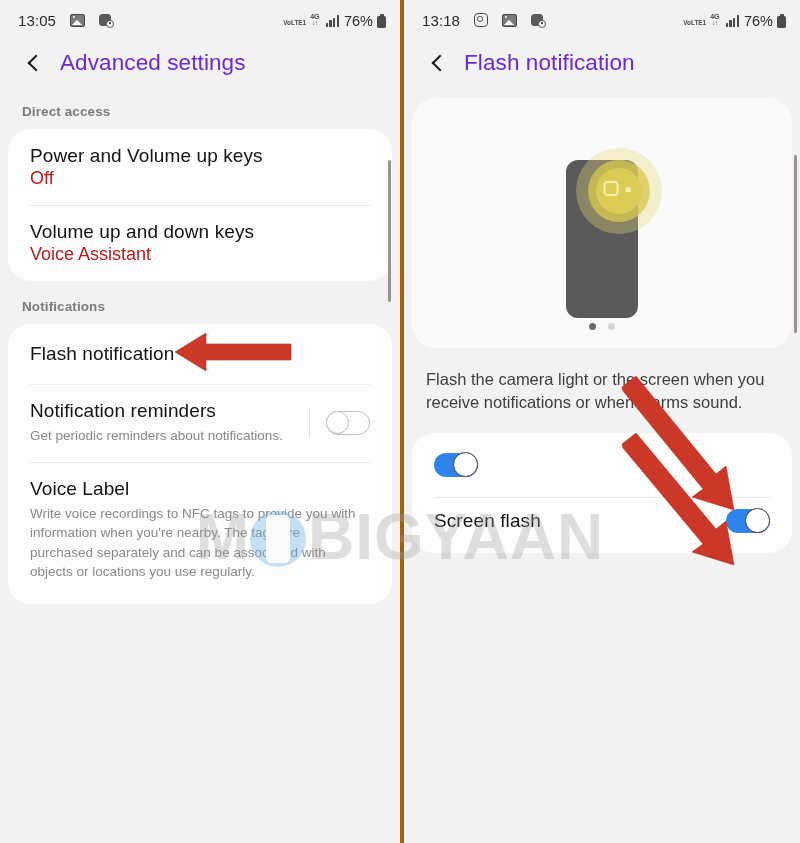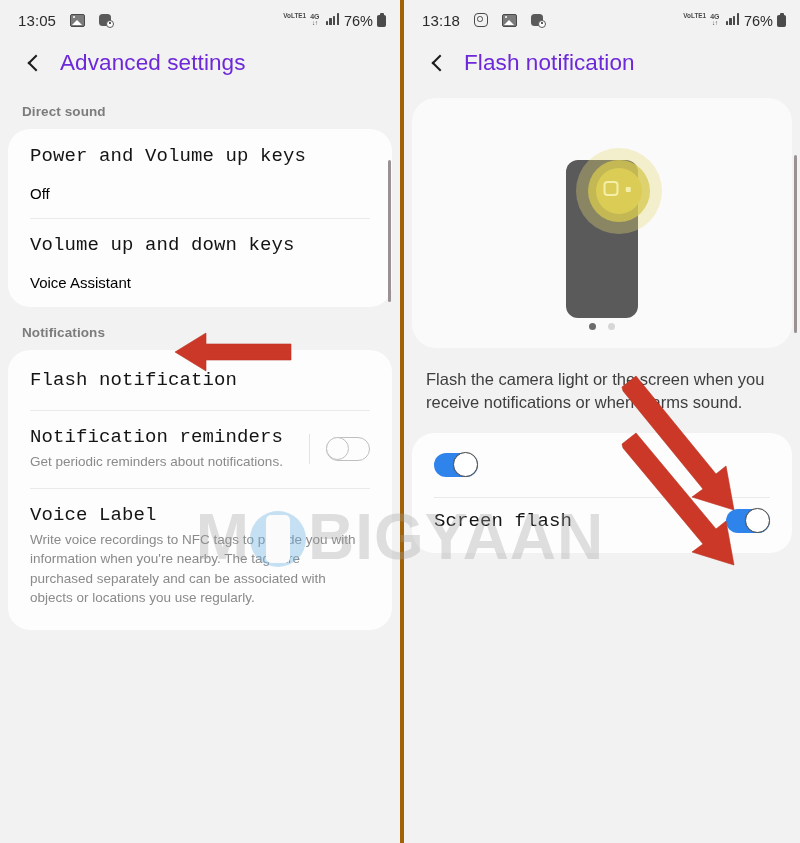--- a/index.html
+++ b/index.html
@@ -21,21 +21,21 @@
 
   
   .statusbar {
     height: 40px;
     display: flex; align-items: center;
     padding: 0 14px 0 18px;
     font-size: 14.5px; color: #3a3a3a;
   }
   .sb-left { display: flex; align-items: center; gap: 14px; }
   .sb-time { font-size: 15px; letter-spacing: .1px; color: #2b2b2b; }
-  .sb-right { margin-left: auto; display: flex; gap: 4px; }
+  .sb-right { margin-left: auto; display: flex; align-items: flex-end; gap: 4px; }
   .icon-img { width: 15px; height: 13px; position: relative; }
   .icon-img .frame {
     position: absolute; inset: 0;
     border: 1.6px solid #4a4a4a; border-radius: 2px;
     background: #7b7b7b;
   }
   .icon-img .dot {
     position: absolute; left: 2.5px; top: 2.2px;
     width: 2.6px; height: 2.6px; border-radius: 50%;
     background: #fff;
@@ -124,22 +124,22 @@
     border-radius: 22px;
     margin: 0 8px;
     padding: 0 0;
     overflow: hidden;
   }
   .row { padding: 16px 22px 16px 22px; position: relative; }
   .row + .row::before {
     content: ""; position: absolute; left: 22px; right: 22px; top: 0;
     height: 1px; background: #eaeaea;
   }
-  .row-title { font-size: 19px; color: #141414; letter-spacing: .1px; font-family: Liberation Mono, monospace; }
-  .row-sub-blue { font-size: 15px; color: #000000; margin-top: 18px; }
+  .row-title { font-size: 19px; color: #141414; letter-spacing: .1px; }
+  .row-sub-blue { font-size: 18px; color: #b91c1c; margin-top: 1px; }
   .row-sub { font-size: 13.5px; color: #8a8a8a; margin-top: 4px; line-height: 1.45; }
   .row-flex { display: flex; align-items: center; }
   .row-flex .texts { flex: 1; min-width: 0; }
 
   
   .divider-v { width: 1px; height: 30px; background: #e3e3e3; margin: 0 16px 0 8px; }
   .switch {
     width: 44px; height: 24px; border-radius: 13px;
     position: relative; flex: 0 0 auto; cursor: pointer;
   }
@@ -274,21 +274,21 @@
             <span class="shell"></span>
           </span>
       </div>
     </div>
 
     <div class="appbar">
       <span class="back-icon"></span>
       <span class="appbar-title">Advanced settings</span>
     </div>
 
-    <div class="section-label">Direct sound</div>
+    <div class="section-label">Direct access</div>
     <div class="card">
       <div class="row">
         <div class="row-title">Power and Volume up keys</div>
         <div class="row-sub-blue">Off</div>
       </div>
       <div class="row">
         <div class="row-title">Volume up and down keys</div>
         <div class="row-sub-blue">Voice Assistant</div>
       </div>
     </div>

